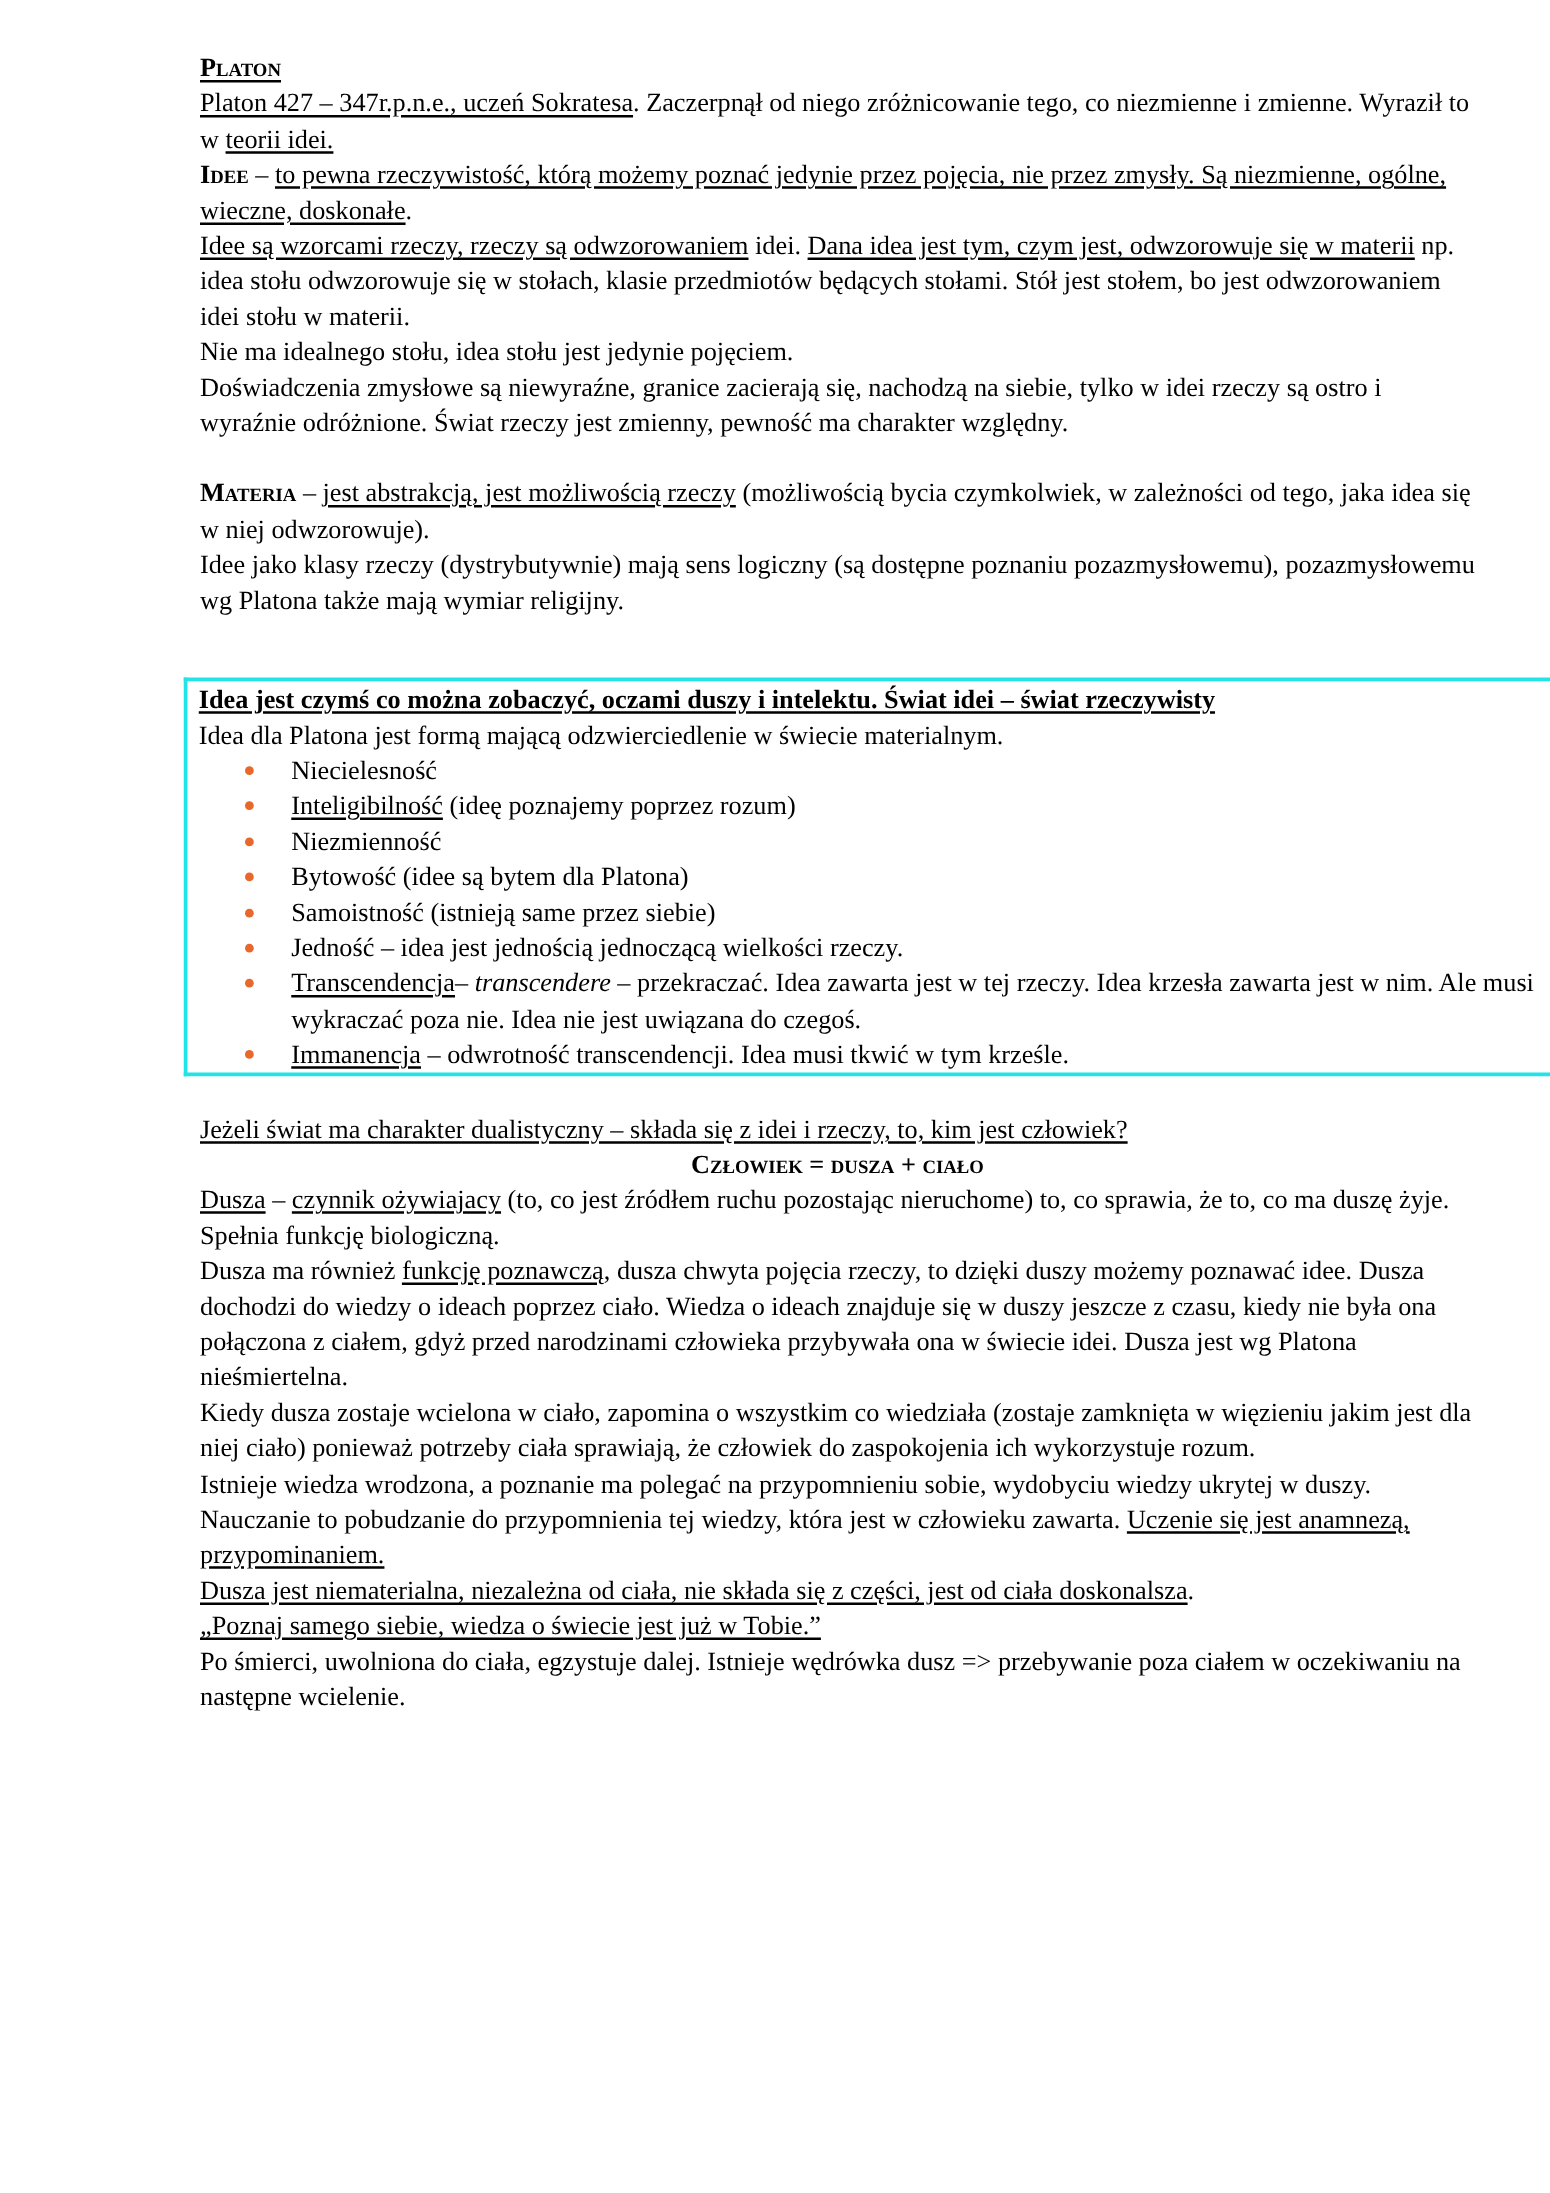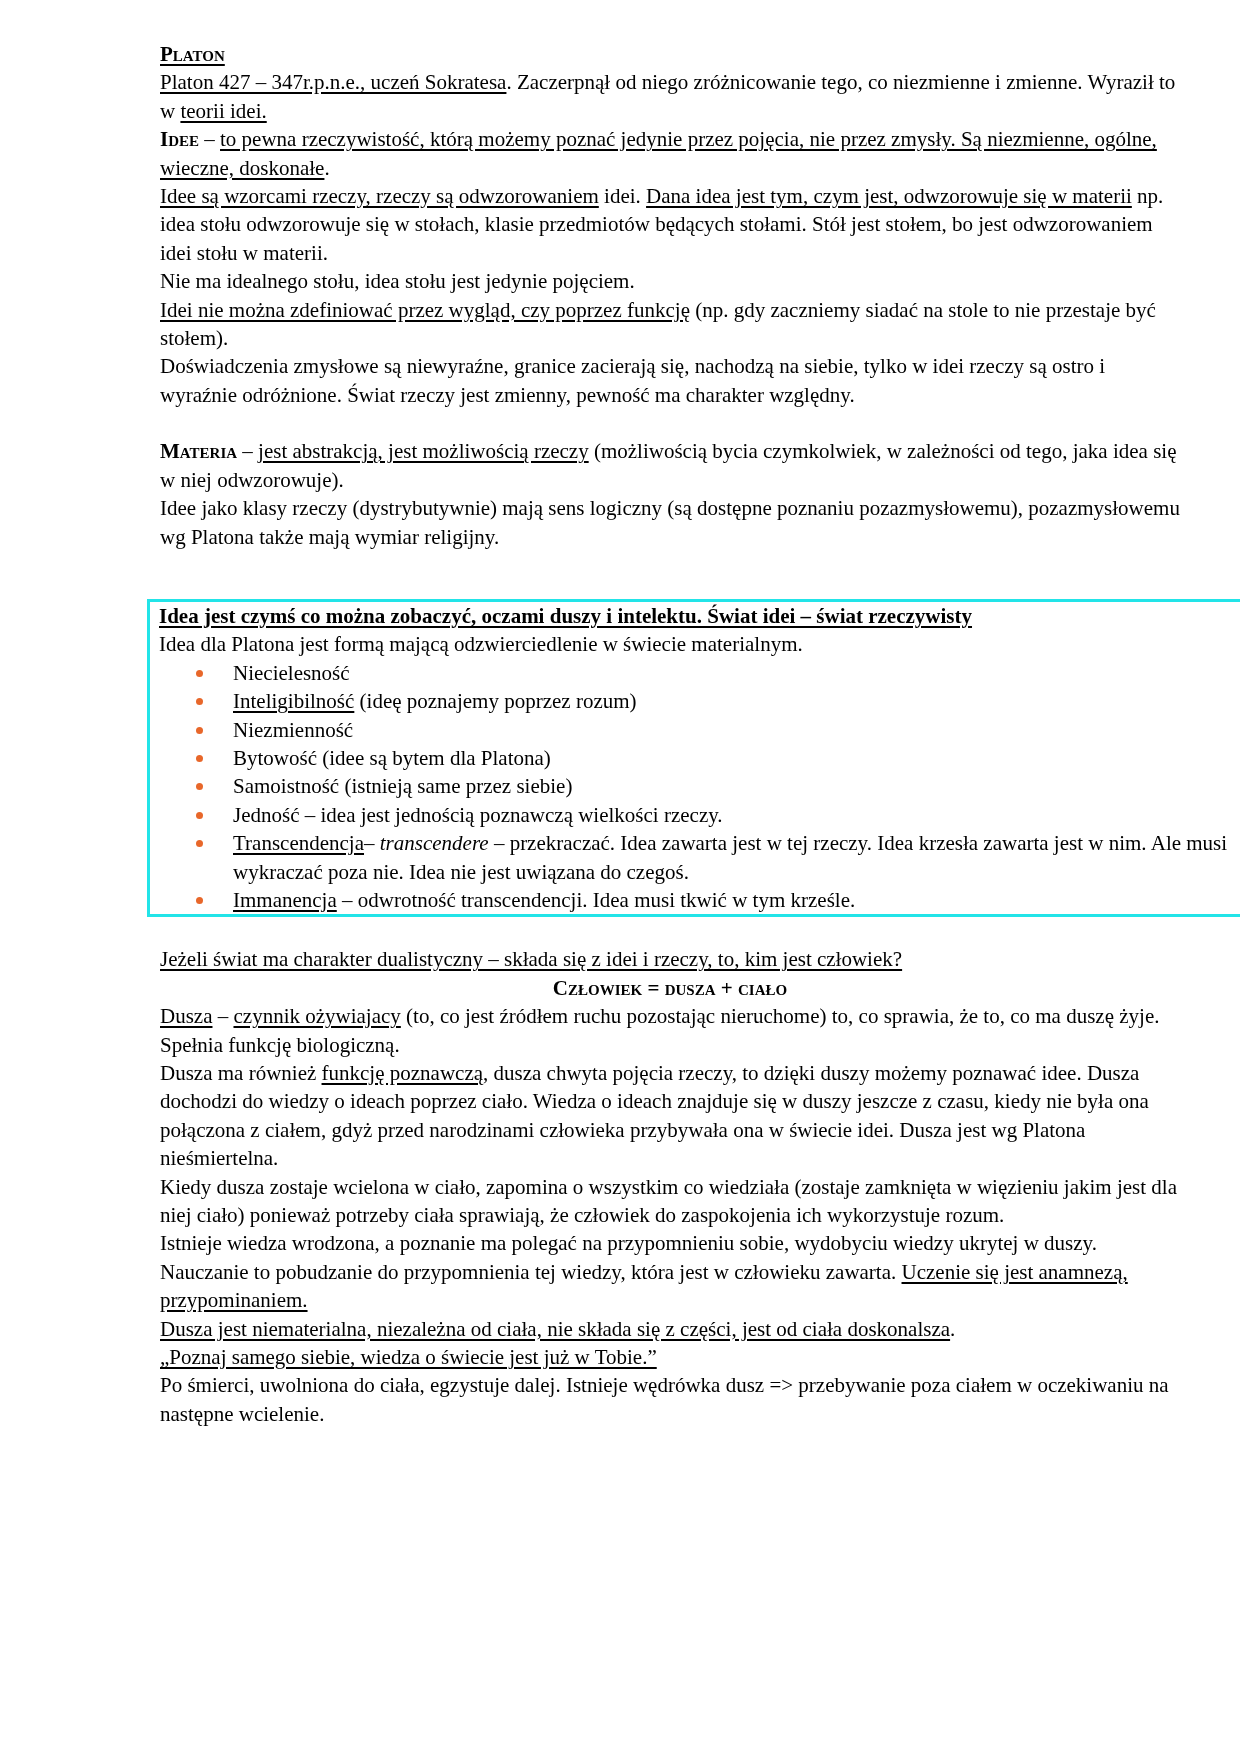--- a/index.html
+++ b/index.html
@@ -28,42 +28,41 @@
   <p class="p"><span class="sc u">Platon</span></p>
 
   <p class="p"><span class="u">Platon 427 – 347r.p.n.e., uczeń Sokratesa</span><span>. Zaczerpnął od niego zróżnicowanie tego, co niezmienne i zmienne. Wyraził to w </span><span class="u">teorii idei.</span></p>
 
   <p class="p"><span class="sc">Idee</span><span> – </span><span class="u">to pewna rzeczywistość, którą możemy poznać jedynie przez pojęcia, nie przez zmysły. Są niezmienne, ogólne, wieczne, doskonałe</span><span>.</span></p>
 
   <p class="p"><span class="u">Idee są wzorcami rzeczy, rzeczy są odwzorowaniem</span><span> idei. </span><span class="u">Dana idea jest tym, czym jest, odwzorowuje się w materii</span><span> np. idea stołu odwzorowuje się w stołach, klasie przedmiotów będących stołami. Stół jest stołem, bo jest odwzorowaniem idei stołu w materii.</span></p>
 
   <p class="p">Nie ma idealnego stołu, idea stołu jest jedynie pojęciem.</p>
 
-  <p class="p"><span class="u">Idei nie można zdefiniować przez wygląd, czy poprzez funkcję</span><span> (np. gdy zaczniemy siadać na stole to nie przestaje być stołem).</span></p>
 
   <p class="p">Doświadczenia zmysłowe są niewyraźne, granice zacierają się, nachodzą na siebie, tylko w idei rzeczy są ostro i wyraźnie odróżnione. Świat rzeczy jest zmienny, pewność ma charakter względny.</p>
 
   <div class="gap"></div>
 
   <p class="p"><span class="sc">Materia</span><span> – </span><span class="u">jest abstrakcją, jest możliwością rzeczy</span><span> (możliwością bycia czymkolwiek, w zależności od tego, jaka idea się w niej odwzorowuje).</span></p>
 
   <p class="p">Idee jako klasy rzeczy (dystrybutywnie) mają sens logiczny (są dostępne poznaniu pozazmysłowemu), pozazmysłowemu wg Platona także mają wymiar religijny.</p>
 
   <div class="gap"></div>
 
   <div class="box">
     <p class="p box-title">Idea jest czymś co można zobaczyć, oczami duszy i intelektu. Świat idei – świat rzeczywisty</p>
     <p class="p">Idea dla Platona jest formą mającą odzwierciedlenie w świecie materialnym.</p>
     <ul class="feat">
       <li><span class="dot"></span><span>Niecielesność</span></li>
       <li><span class="dot"></span><span class="u">Inteligibilność</span><span> (ideę poznajemy poprzez rozum)</span></li>
       <li><span class="dot"></span><span>Niezmienność</span></li>
       <li><span class="dot"></span><span>Bytowość (idee są bytem dla Platona)</span></li>
       <li><span class="dot"></span><span>Samoistność (istnieją same przez siebie)</span></li>
-      <li><span class="dot"></span><span>Jedność – idea jest jednością  poznawczą wielkości rzeczy.</span></li>
+      <li><span class="dot"></span><span>Jedność – idea jest jednością  jednoczącą wielkości rzeczy.</span></li>
       <li><span class="dot"></span><span class="u">Transcendencja</span><span>– </span><span class="i">transcendere</span><span> – przekraczać. Idea zawarta jest w tej rzeczy. Idea krzesła zawarta jest w nim. Ale musi wykraczać poza nie. Idea nie jest uwiązana do czegoś.</span></li>
       <li><span class="dot"></span><span class="u">Immanencja</span><span> – odwrotność transcendencji. Idea musi tkwić w tym krześle.</span></li>
     </ul>
   </div>
 
   <div class="gap"></div>
 
   <p class="p u">Jeżeli świat ma charakter dualistyczny – składa się z idei i rzeczy, to, kim jest człowiek?</p>
 
   <p class="p human-title">Człowiek = dusza + ciało</p>

